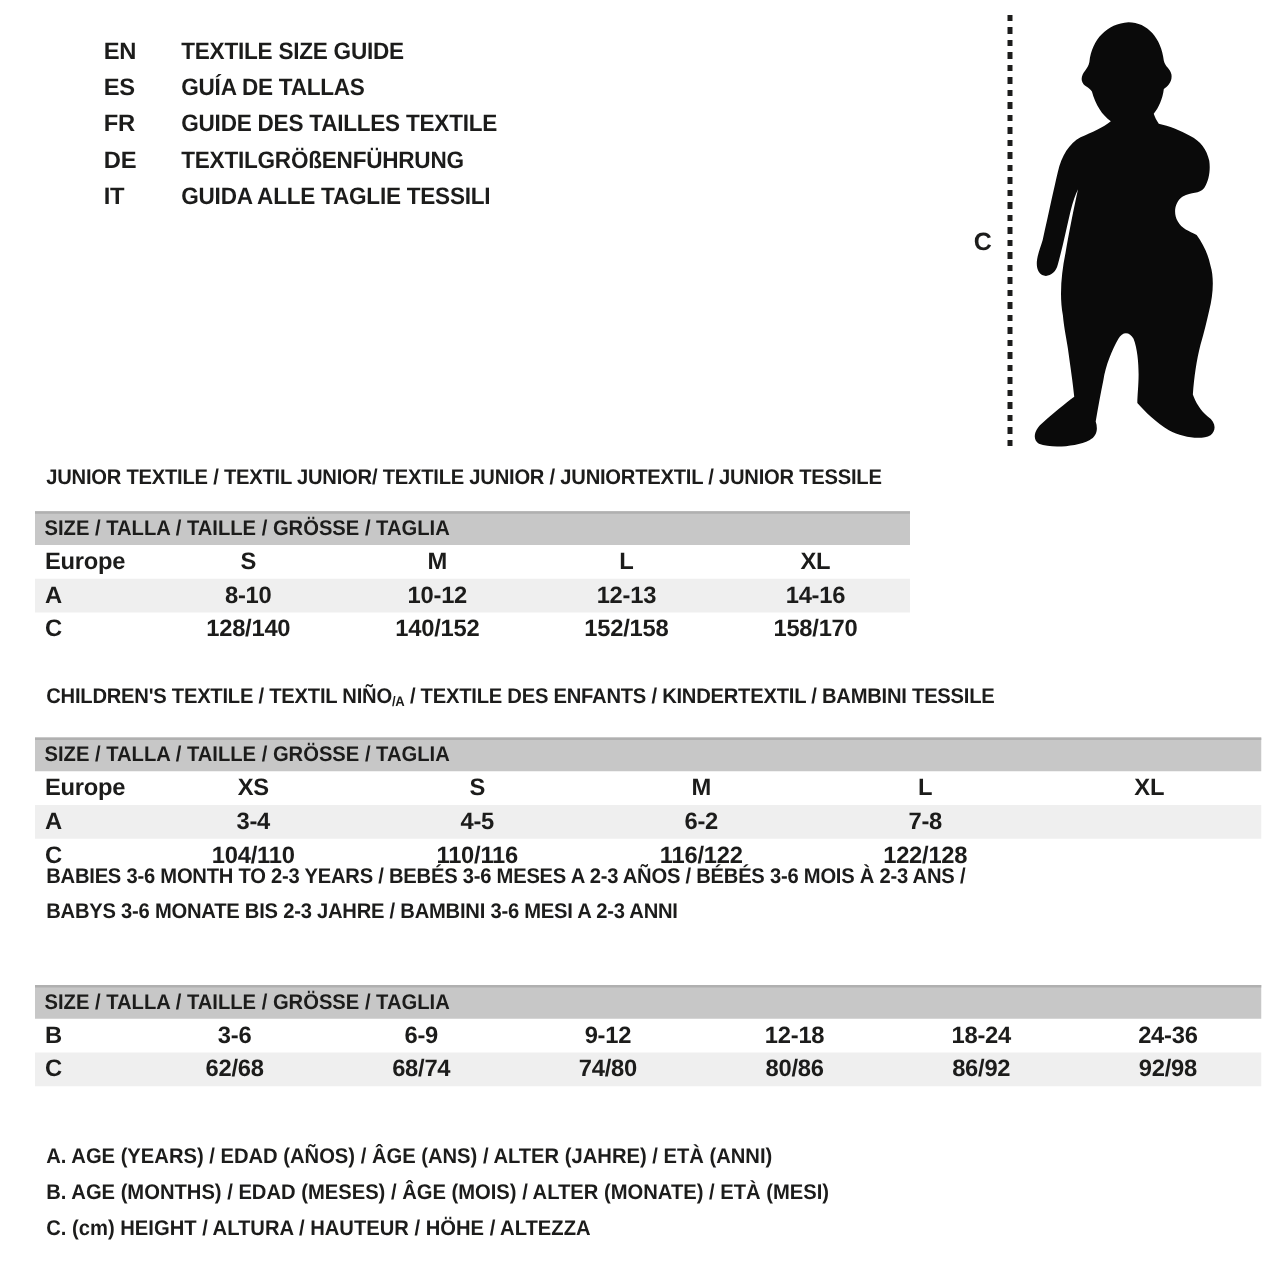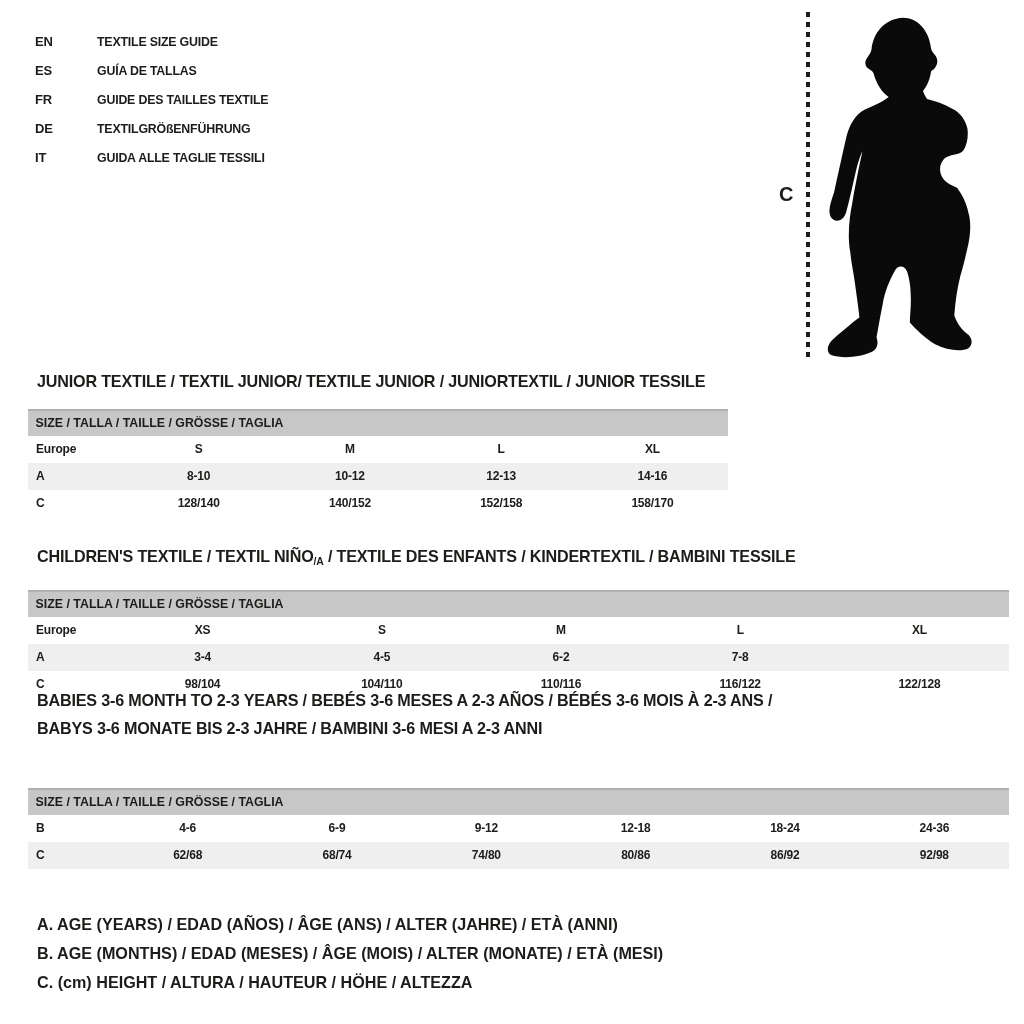--- a/index.html
+++ b/index.html
@@ -8,40 +8,40 @@
   }
   html,body{margin:0;padding:0;}
   body{
     width:1024px;height:1024px;background:var(--page-bg);
     font-family:"Liberation Sans",sans-serif;color:var(--ink);
     position:relative;overflow:hidden;
   }
   .abs{position:absolute;}
   
   #lang{left:35px;top:27px;}
-  .lang-row{display:flex;line-height:29px;font-size:13px;font-weight:bold;letter-spacing:-0.2px;}
+  .lang-row{display:flex;line-height:29px;font-size:19px;font-weight:bold;letter-spacing:-0.2px;margin-left:48px;}
   .lang-code{width:62px;}
   .lang-title{transform:scaleX(0.95);transform-origin:left center;white-space:nowrap;}
   
   #dotline{left:806px;top:12px;width:4px;height:347px;
     background-image:repeating-linear-gradient(to bottom,var(--ink) 0 5px,transparent 5px 10px);}
   #clabel{left:779px;top:183px;font-size:20px;font-weight:bold;}
   #sil{left:818px;top:6px;}
   #sil path{fill:var(--silhouette);}
   
   .sec-head{font-size:17px;font-weight:bold;letter-spacing:-0.2px;white-space:nowrap;
     transform:scaleX(0.95);transform-origin:left top;line-height:28px;}
   .sec-head .sub{font-size:11px;position:relative;top:3px;}
   
   .size-table{box-sizing:border-box;}
   .bar{box-sizing:border-box;height:27px;background:var(--bar-bg);
-    border-top:2px solid var(--bar-border);font-size:13px;font-weight:bold;}
+    border-top:2px solid var(--bar-border);font-size:17px;font-weight:bold;}
   .bar span{display:inline-block;line-height:24px;padding-left:8px;white-space:nowrap;
     transform:scaleX(0.95);transform-origin:left center;}
-  .row{display:grid;height:27px;line-height:27px;font-size:12px;font-weight:bold;letter-spacing:-0.2px;}
+  .row{display:grid;height:27px;line-height:27px;font-size:19px;font-weight:bold;letter-spacing:-0.2px;}
   .row.shade{background:var(--row-shade);}
   .row .lbl{text-align:left;padding-left:8px;}
   .row .val{text-align:center;}
   .g4{grid-template-columns:95px repeat(4,1fr);}
   .g5{grid-template-columns:85px repeat(5,1fr);}
   .g6{grid-template-columns:85px repeat(6,1fr);}
   #junior-h{left:37px;top:368px;}
   #junior-t{left:28px;top:409px;width:700px;}
   #children-h{left:37px;top:543px;}
   #children-t{left:28px;top:590px;width:981px;}
@@ -146,39 +146,38 @@
     </div>
     <div class="row g5 shade">
       <span class="lbl">A</span>
       <span class="val">3-4</span>
       <span class="val">4-5</span>
       <span class="val">6-2</span>
       <span class="val">7-8</span>
     </div>
     <div class="row g5">
       <span class="lbl">C</span>
-      <span class="val">98/104</span>
       <span class="val">104/110</span>
       <span class="val">110/116</span>
       <span class="val">116/122</span>
       <span class="val">122/128</span>
     </div>
   </div>
 
   <div class="abs" id="babies-h">
     <div class="sec-head">BABIES 3-6 MONTH TO 2-3 YEARS / BEBÉS 3-6 MESES A 2-3 AÑOS / BÉBÉS 3-6 MOIS À 2-3 ANS /</div>
     <div class="sec-head">BABYS 3-6 MONATE BIS 2-3 JAHRE / BAMBINI 3-6 MESI A 2-3 ANNI</div>
   </div>
   <div class="abs size-table" id="babies-t">
     <div class="bar">
       <span>SIZE / TALLA / TAILLE / GRÖSSE / TAGLIA</span>
     </div>
     <div class="row g6">
       <span class="lbl">B</span>
-      <span class="val">4-6</span>
+      <span class="val">3-6</span>
       <span class="val">6-9</span>
       <span class="val">9-12</span>
       <span class="val">12-18</span>
       <span class="val">18-24</span>
       <span class="val">24-36</span>
     </div>
     <div class="row g6 shade">
       <span class="lbl">C</span>
       <span class="val">62/68</span>
       <span class="val">68/74</span>

